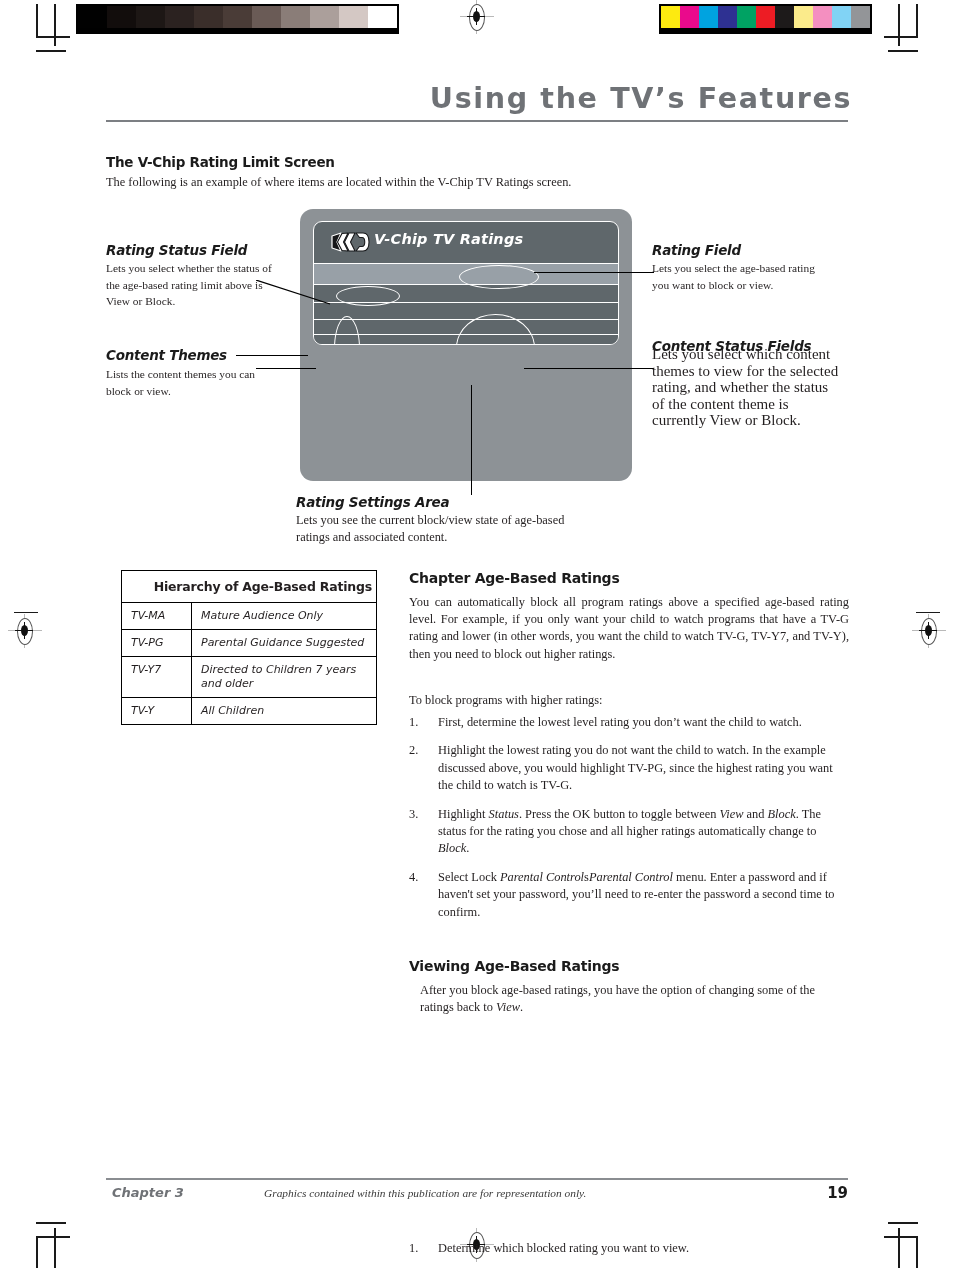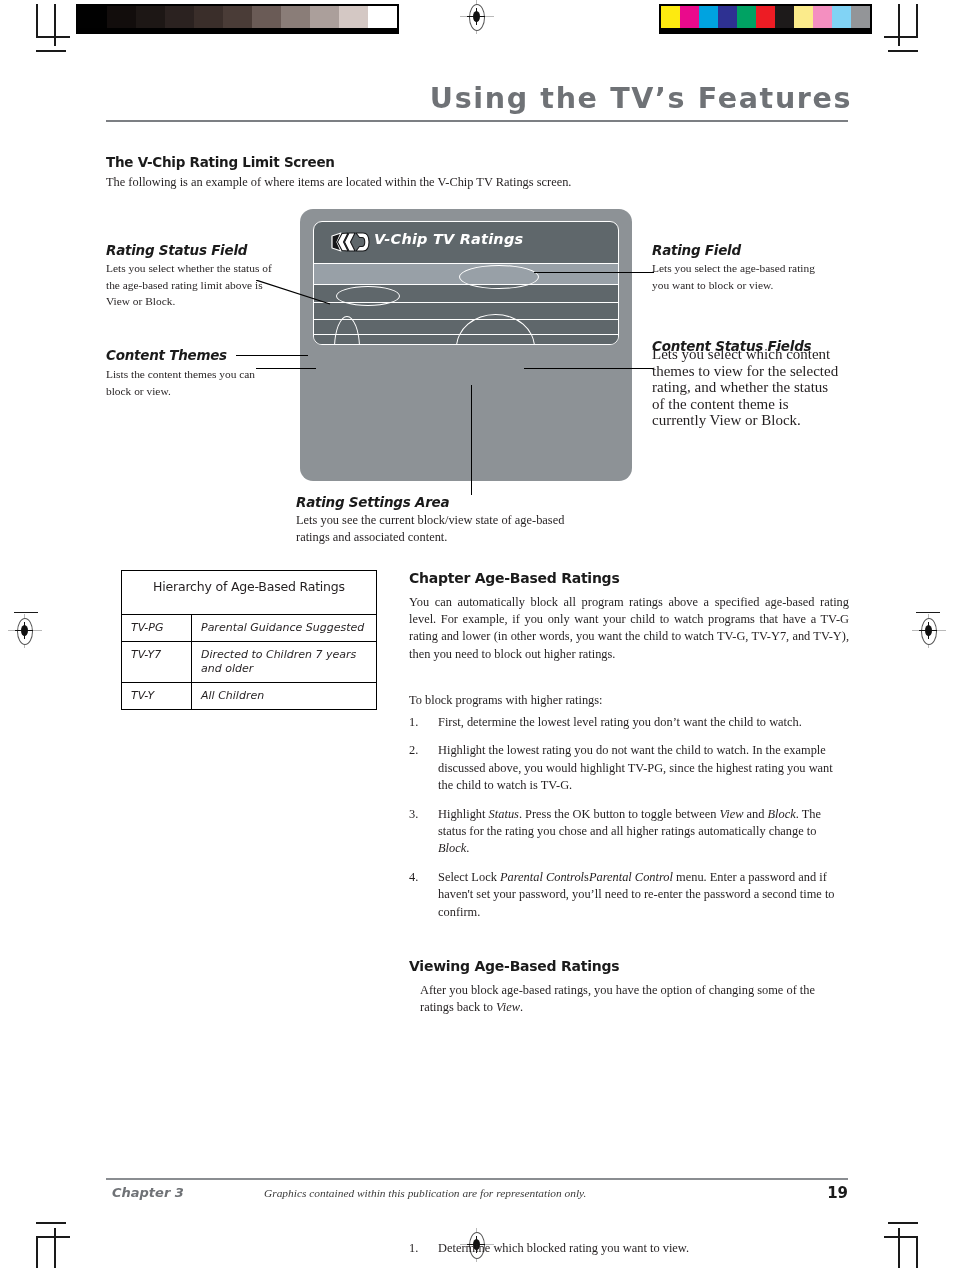--- a/index.html
+++ b/index.html
@@ -70,22 +70,22 @@
   
   .ell{position:absolute;border:1.7px solid #ffffff;border-radius:50%;box-sizing:border-box;}
 
   .leader{position:absolute;background:#000;height:1px;}
   .leader-v{position:absolute;background:#000;width:1px;}
   .leader-diag{position:absolute;}
 
   
   #rtable{position:absolute;left:121px;top:570px;width:256px;border:1.6px solid #000;box-sizing:border-box;background:#fff;}
   #rtable .thead{
-    font-family:"DejaVu Sans",sans-serif;font-weight:normal;font-size:12.5px;
-    text-align:center;padding:8px 4px 20px;border-bottom:1.6px solid #000;
+    font-family:"DejaVu Sans",sans-serif;font-weight:bold;font-size:12.5px;
+    text-align:right;padding:8px 4px 8px;border-bottom:1.6px solid #000;
     letter-spacing:-0.2px;
   }
   #rtable .trow2{display:flex;border-bottom:1.1px solid #000;}
   #rtable .trow2:last-child{border-bottom:none;}
   #rtable .c1{
     width:70px;flex:0 0 70px;border-right:1.1px solid #000;
     font-family:"DejaVu Sans",sans-serif;font-style:italic;font-size:11px;
     padding:6px 0 6px 9px;box-sizing:border-box;
   }
   #rtable .c2{
@@ -258,20 +258,24 @@
 <div class="abs h2" style="left:652px;top:338px;font-style:italic;">Content Status Fields</div>
 <div class="abs body" style="left:652px;top:346px;width:190px;font-size:15px;line-height:16.5px;">Lets you select which content themes to view for the selected rating, and whether the status of the content theme is currently View or Block.</div>
 
 <div class="abs h2" style="left:296px;top:494px;font-style:italic;">Rating Settings Area</div>
 <div class="abs body" style="left:296px;top:512px;width:300px;font-size:12.4px;line-height:17.4px;">Lets you see the current block/view state of age-based ratings and associated content.</div>
 
 <div id="rtable">
   <div class="thead">Hierarchy of Age-Based Ratings</div>
   <div id="rtable-body">
       <div class="trow2">
+        <div class="c1">TV-MA</div>
+        <div class="c2">Mature Audience Only</div>
+      </div>
+      <div class="trow2">
         <div class="c1">TV-PG</div>
         <div class="c2">Parental Guidance Suggested</div>
       </div>
       <div class="trow2">
         <div class="c1">TV-Y7</div>
         <div class="c2">Directed to Children 7 years and older</div>
       </div>
       <div class="trow2">
         <div class="c1">TV-Y</div>
         <div class="c2">All Children</div>

